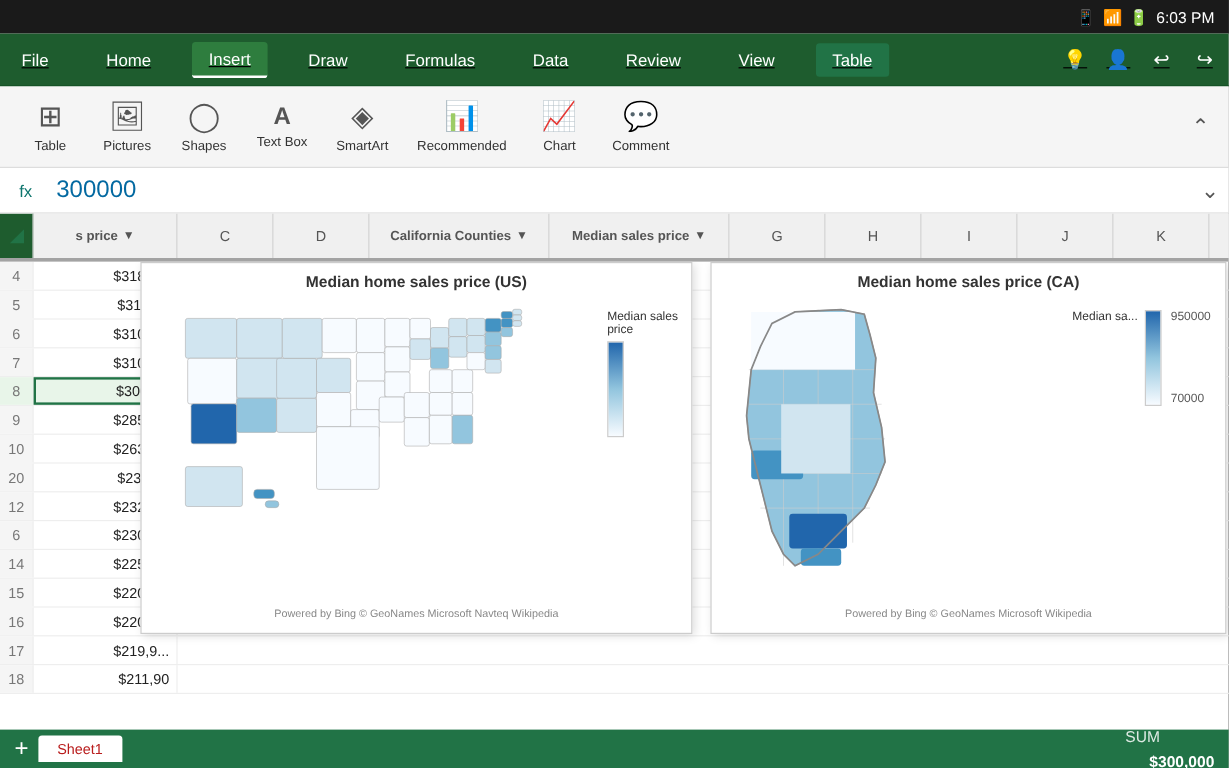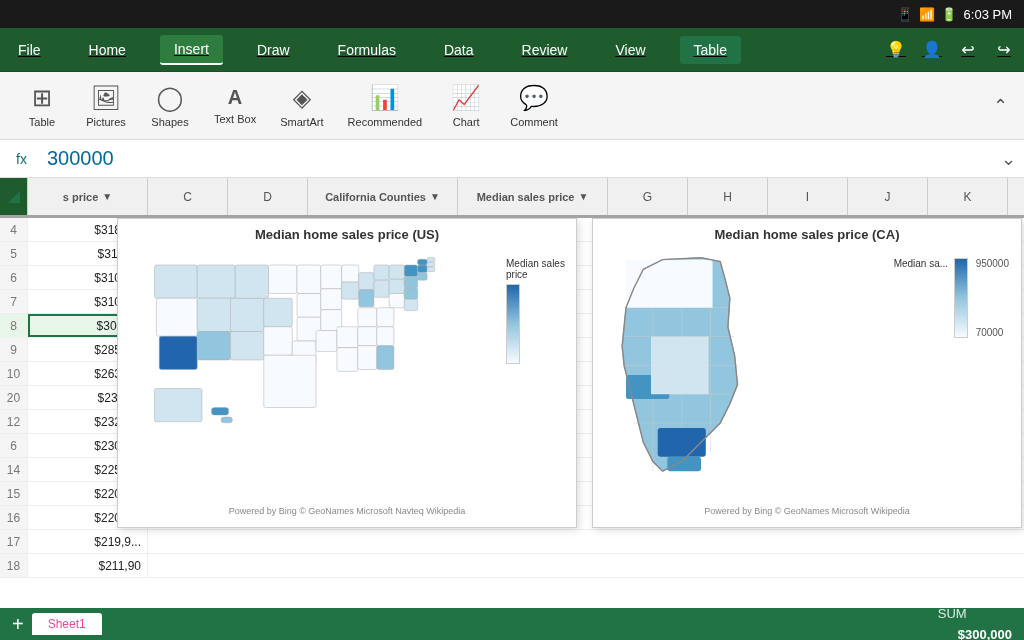--- a/index.html
+++ b/index.html
@@ -218,21 +218,21 @@
     
     .bottom-status {
       background: #217346;
       height: 32px;
       display: flex;
       align-items: center;
       padding: 0 12px;
     }
     .sheet-tab {
       background: white;
-      color: #ec4899;
+      color: #b91c1c;
       padding: 4px 16px;
       font-size: 12px;
       border-radius: 3px 3px 0 0;
       cursor: pointer;
       margin-right: 4px;
     }
     .add-sheet {
       color: white;
       font-size: 20px;
       cursor: pointer;

